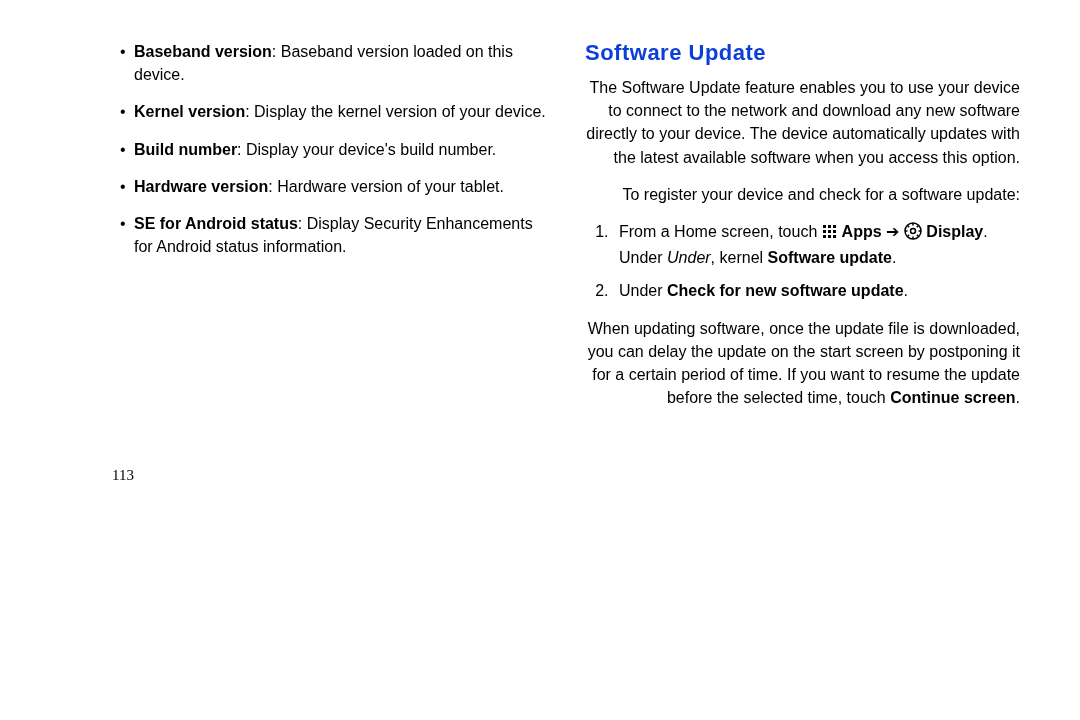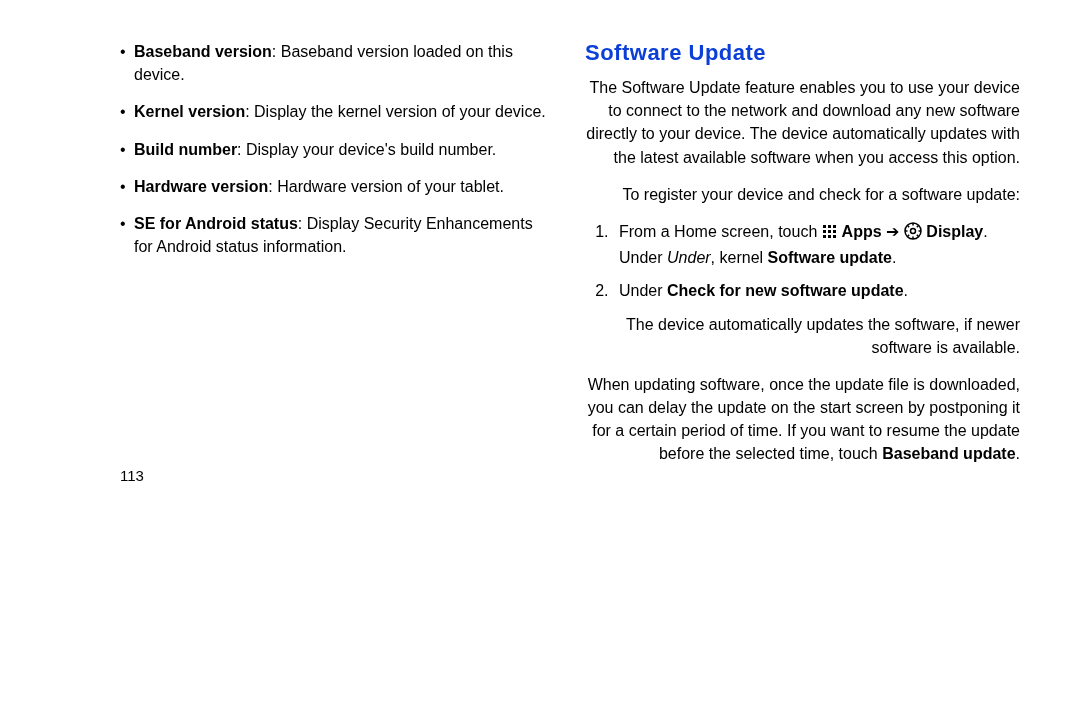--- a/index.html
+++ b/index.html
@@ -67,23 +67,24 @@
     margin: 0 0 14px 0;
   }
   ol.steps li {
     font-size: 16px;
     line-height: 1.45;
     margin-bottom: 10px;
     padding-left: 6px;
   }
   .page-num {
     position: absolute;
-    left: 120px;
+    left: 112px;
     bottom: 20px;
     font-size: 15px;
+    font-family: Liberation Serif, serif;
   }
   .icon {
     display: inline-block;
     vertical-align: -3px;
   }
   svg { display: inline-block; }
 </style>
 </head>
 <body>
 
@@ -144,23 +145,22 @@
               <line x1="3.5" y1="3.5" x2="5.2" y2="5.2"></line>
               <line x1="12.8" y1="12.8" x2="14.5" y2="14.5"></line>
               <line x1="3.5" y1="14.5" x2="5.2" y2="12.8"></line>
               <line x1="12.8" y1="5.2" x2="14.5" y2="3.5"></line>
             </g>
           </svg>
         </span><span class="b"> Display</span><span>. Under </span><span class="i">Under</span><span>, kernel </span><span class="b">Software update</span><span>.</span>
       </li>
       <li>
         <span>Under </span><span class="b">Check for new software update</span><span>.</span>
-        <p class="body" style="margin-top:10px;">The device automatically updates the software, if newer software is available.</p>
       </li>
     </ol>
 
     <p class="body">
-      <span>When updating software, once the update file is downloaded, you can delay the update on the start screen by postponing it for a certain period of time. If you want to resume the update before the selected time, touch </span><span class="b">Baseband update</span><span>.</span>
+      <span>When updating software, once the update file is downloaded, you can delay the update on the start screen by postponing it for a certain period of time. If you want to resume the update before the selected time, touch </span><span class="b">Continue screen</span><span>.</span>
     </p>
   </div>
 
   <div class="page-num">113</div>
 </div>
 
 </body></html>

